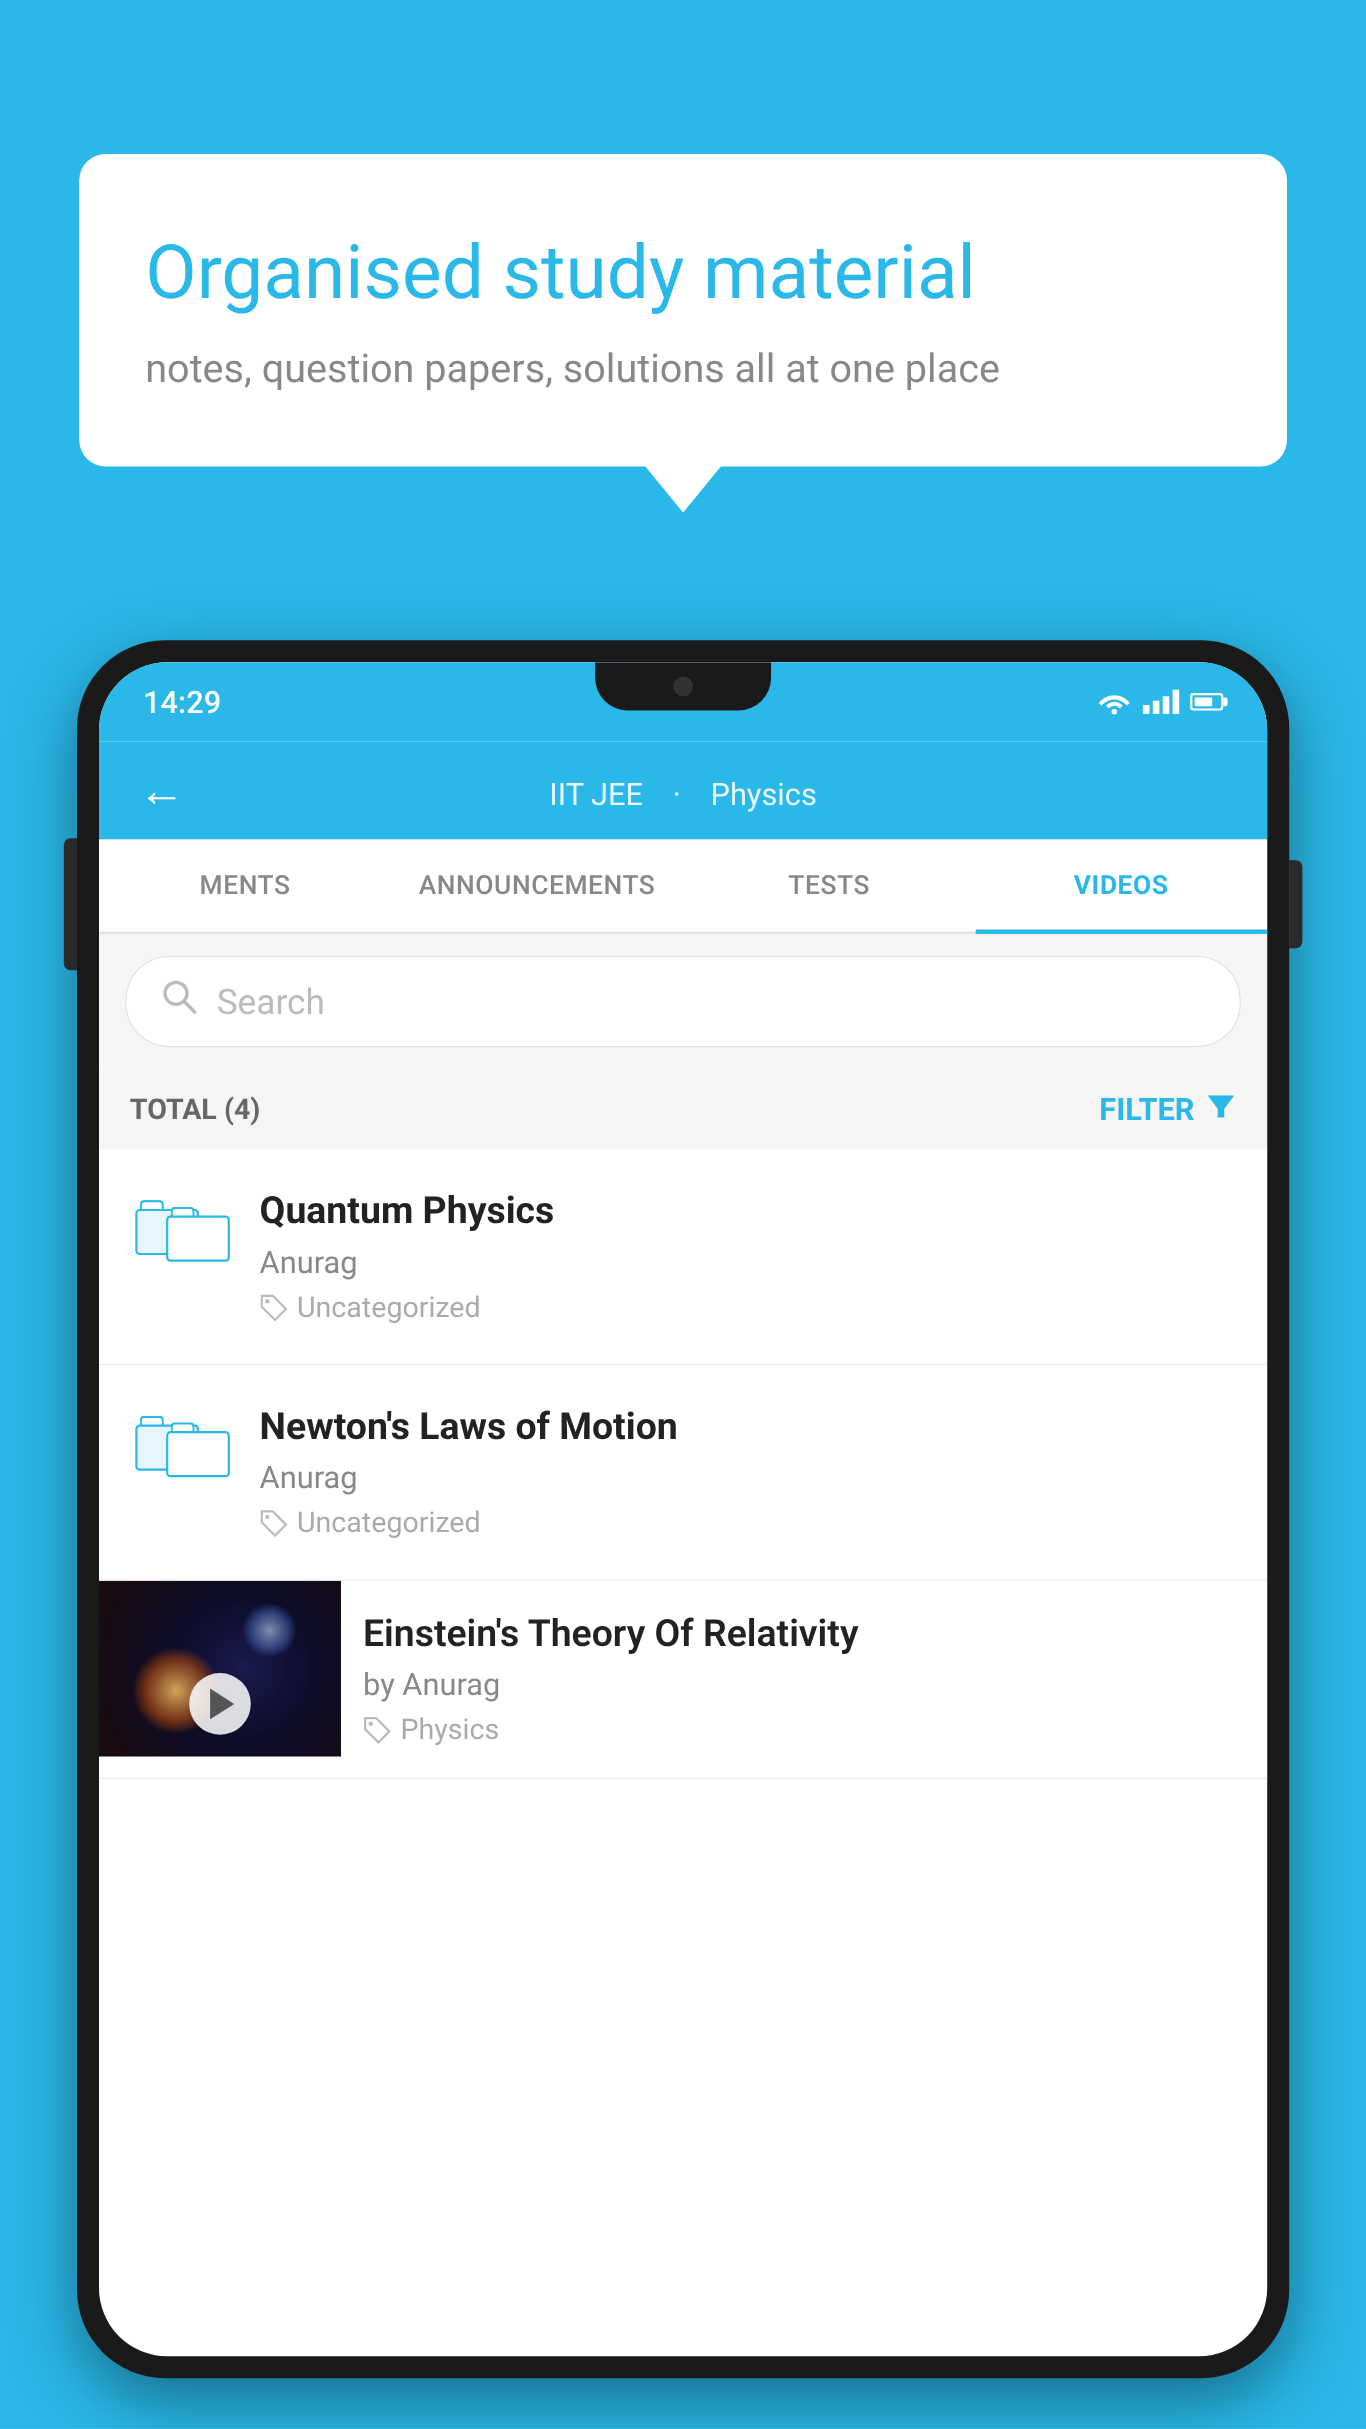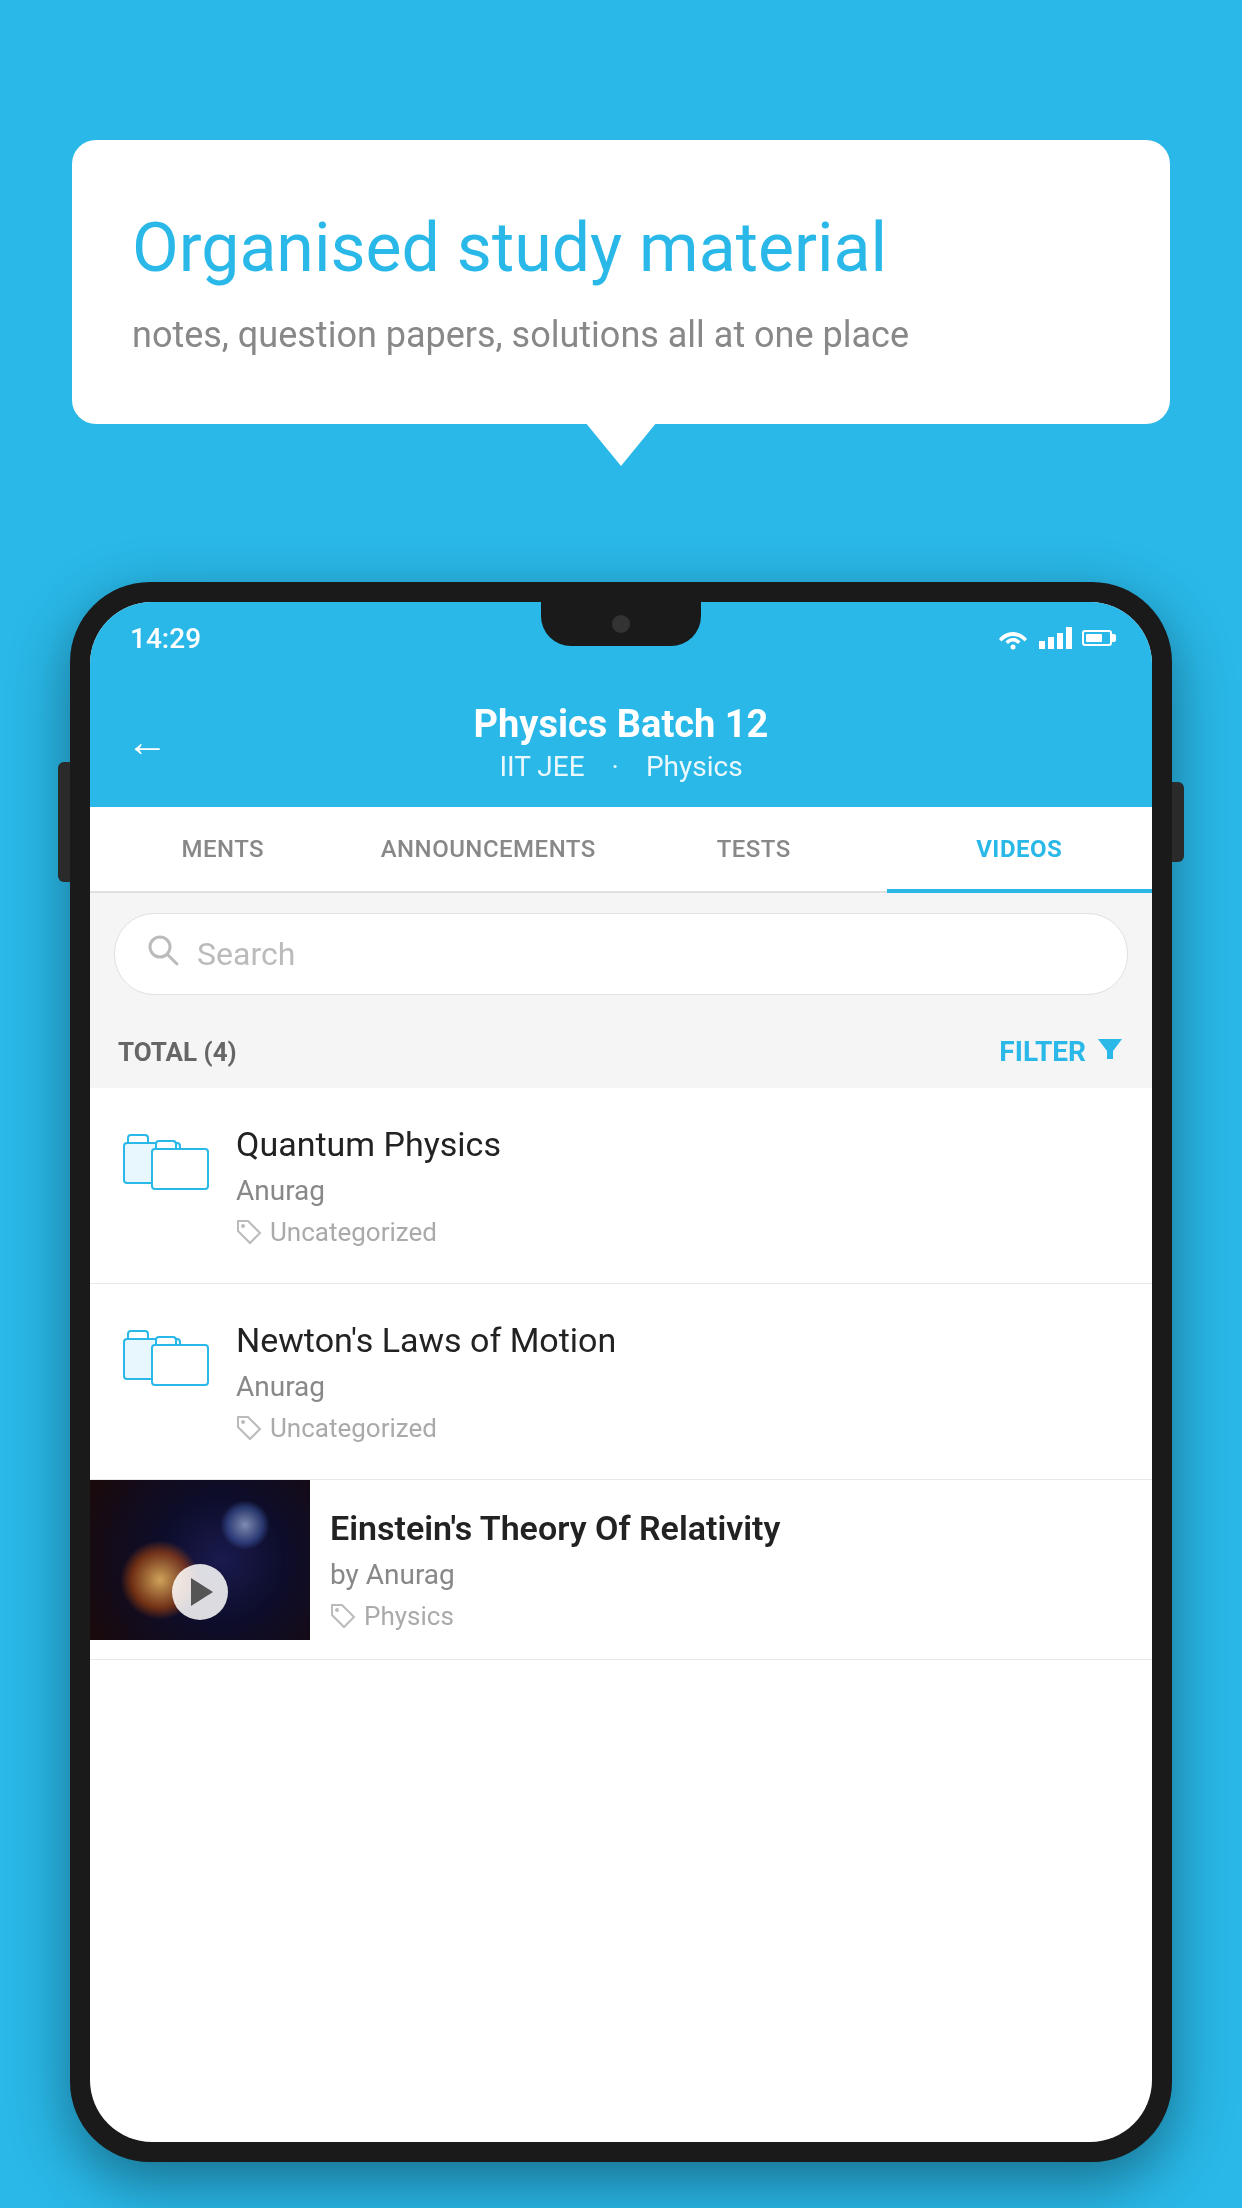--- a/index.html
+++ b/index.html
@@ -308,21 +308,21 @@
       border-radius: 4px 4px 0 0;
       background: white;
     }
 
     .video-info {
       flex: 1;
     }
 
     .video-title {
       font-size: 34px;
-      font-weight: 400;
+      font-weight: 700;
       color: #222;
       margin-bottom: 10px;
     }
 
     .video-author {
       font-size: 28px;
       color: #888;
       margin-bottom: 10px;
     }
 
@@ -534,21 +534,20 @@
           </div>
 
           <div class="battery-rect">
             <div class="battery-fill"></div>
           </div>
         </div>
       </div>
 
       <div class="app-header">
         <span class="back-arrow">←</span>
-        <div class="header-title">Physics Batch 12</div>
         <div class="header-subtitle">
           <span>IIT JEE</span>
           <span>·</span>
           <span>Physics</span>
         </div>
       </div>
 
       <div class="tabs">
         <div class="tab">MENTS</div>
         <div class="tab">ANNOUNCEMENTS</div>

